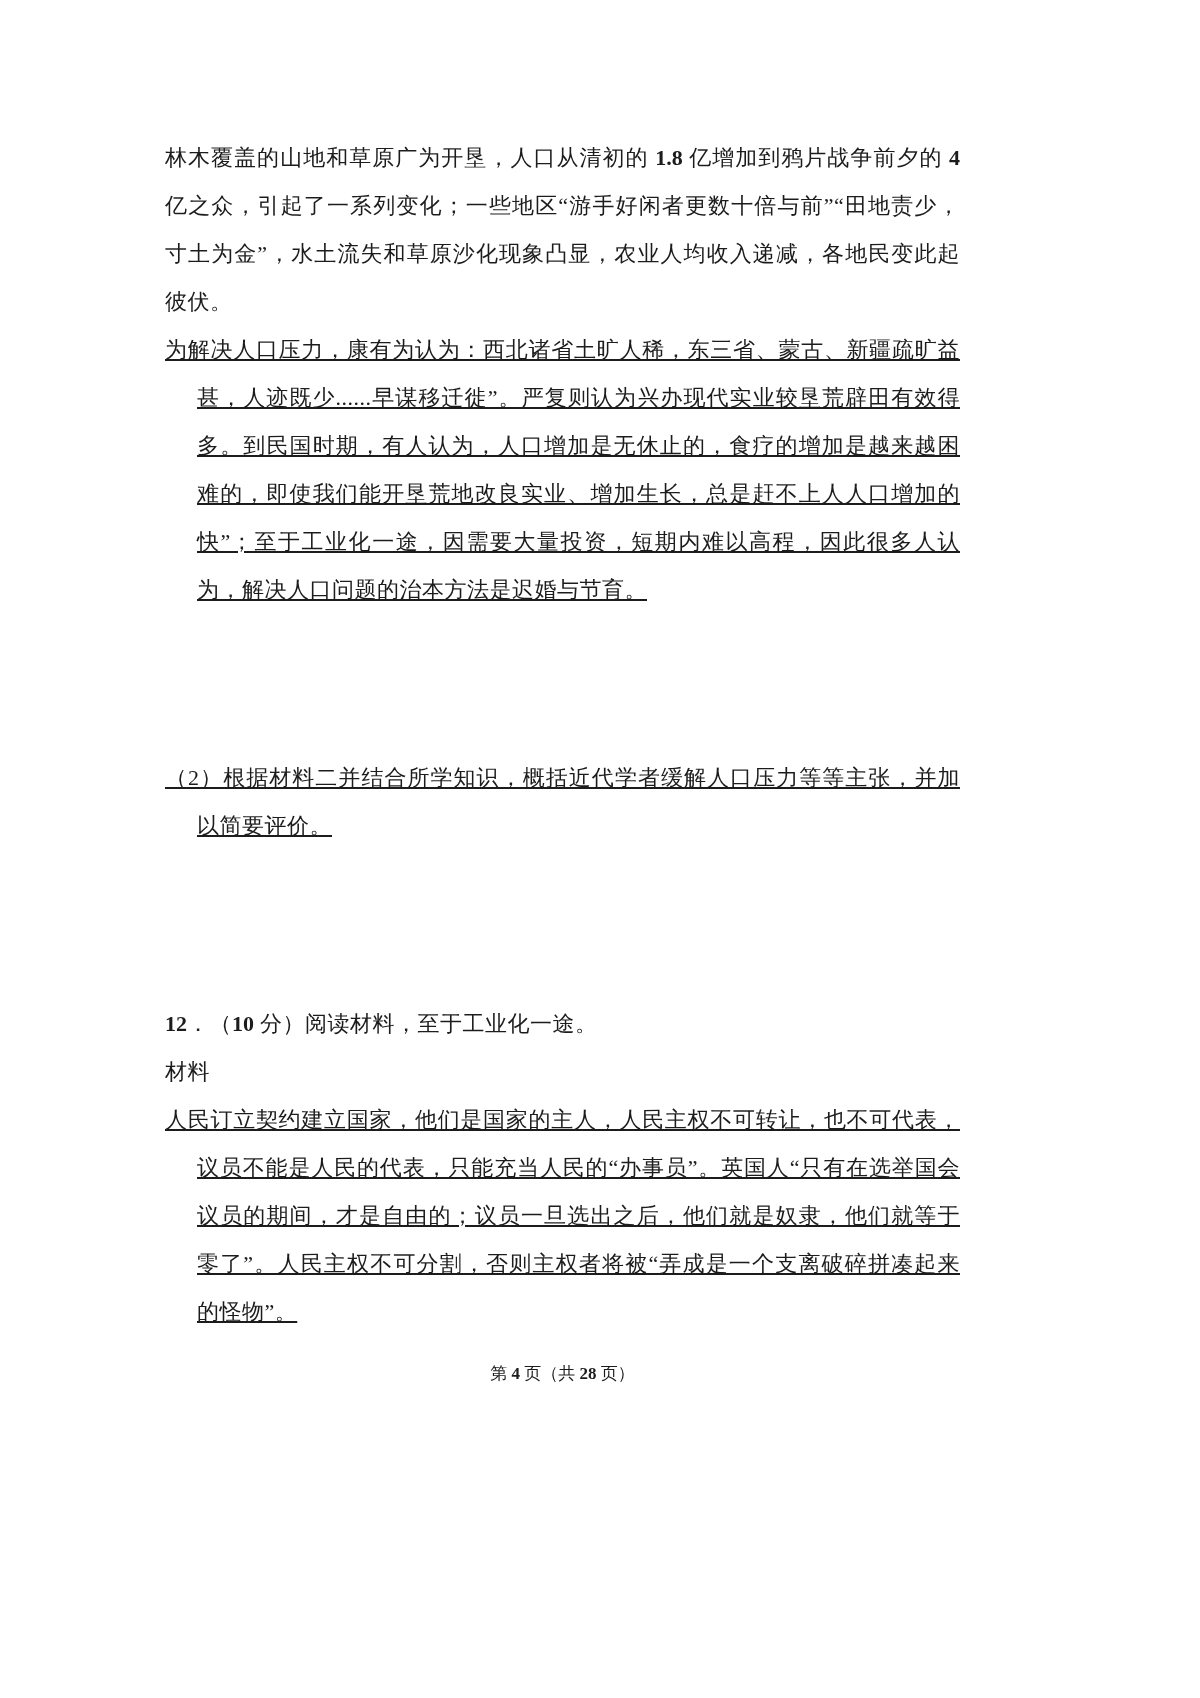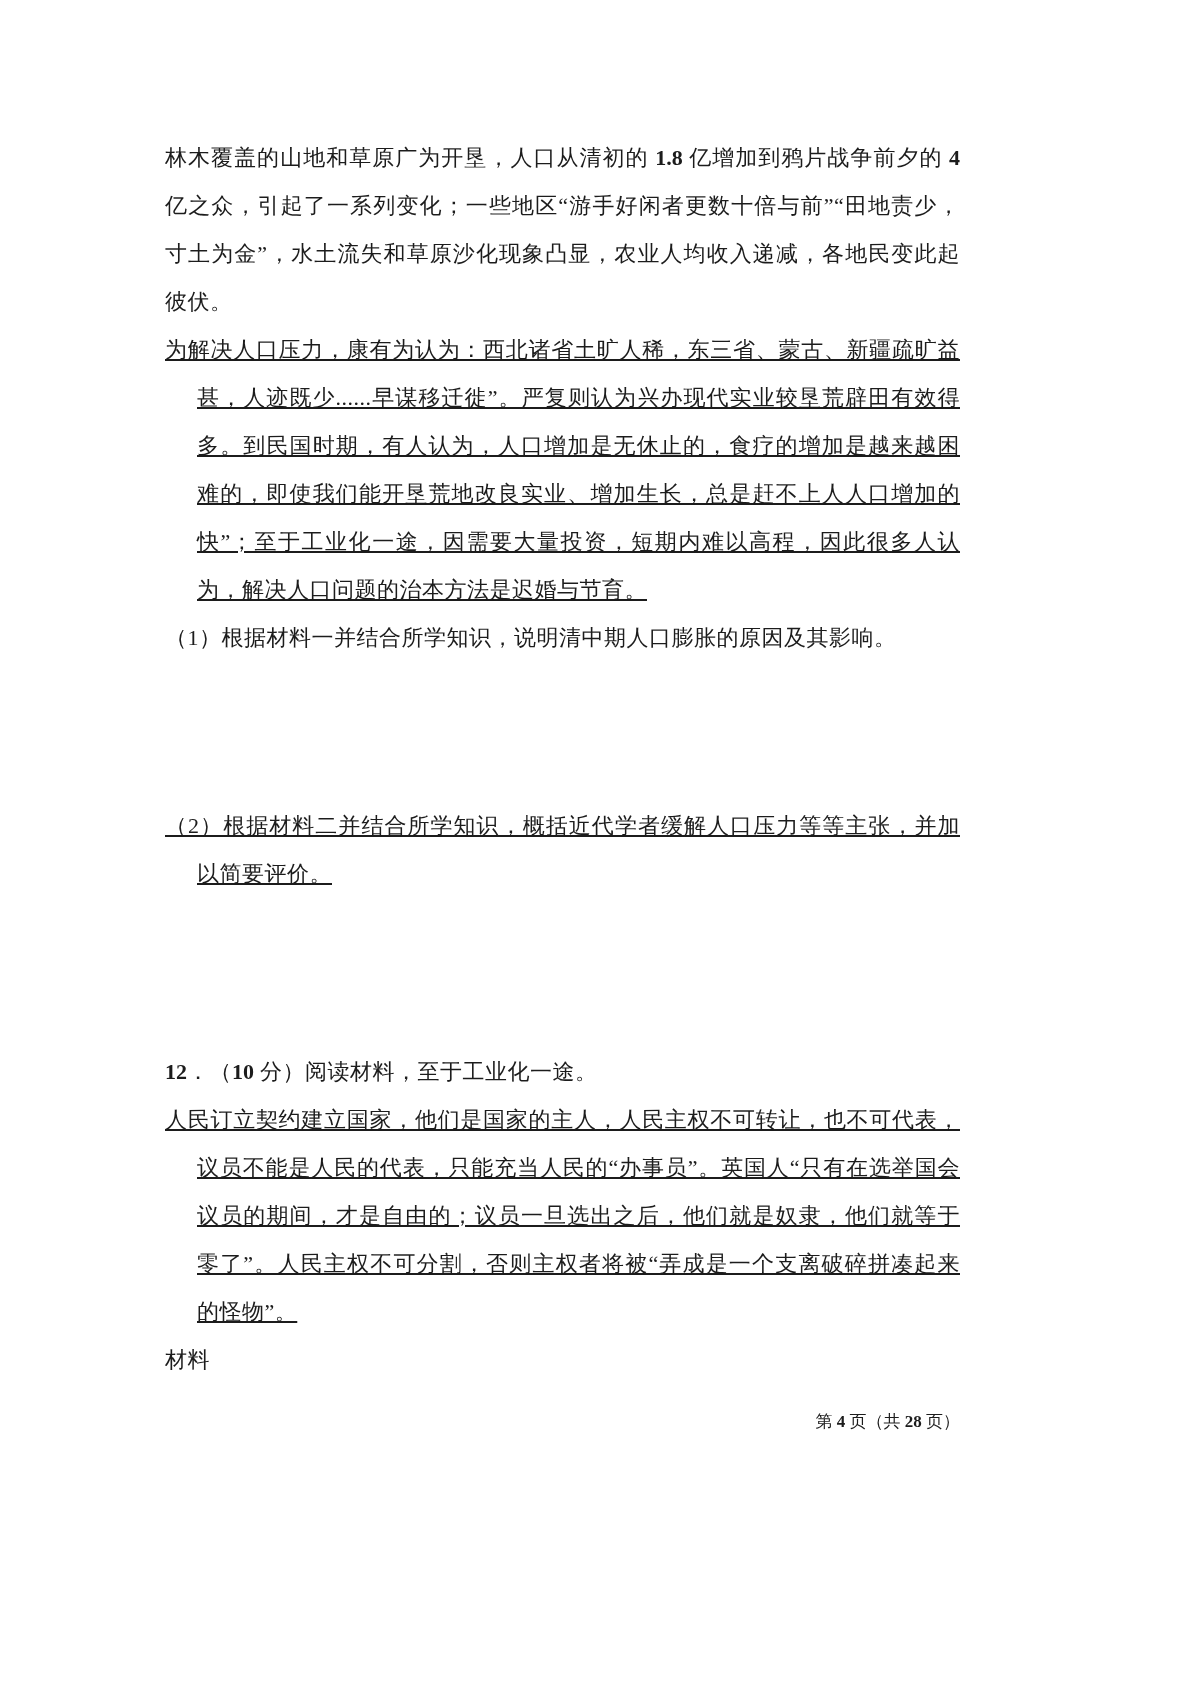--- a/index.html
+++ b/index.html
@@ -36,43 +36,42 @@
     font-weight: 700;
     letter-spacing: 0;
   }
   .spacer { width: 100%; }
   .spacer.s1 { height: 140px; }
   .spacer.s2 { height: 150px; }
   .footer {
     margin-top: 26px;
     font-size: 17px;
     line-height: 24px;
-    text-align: right;
+    text-align: center;
     color: #1c1c1c;
   }
 </style>
 </head>
 <body>
 
 <div class="doc">
 
   <p class="para indent-all"><span>林木覆盖的山地和草原广为开垦，人口从清初的 </span><span class="num">1.8</span><span> 亿增加到鸦片战争前夕的 </span><span class="num">4</span><span> 亿之众，引起了一系列变化；一些地区“游手好闲者更数十倍与前”“田地责少，寸土为金”，水土流失和草原沙化现象凸显，农业人均收入递减，各地民变此起彼伏。</span></p>
 
 
   <p class="para hang">为解决人口压力，康有为认为：西北诸省土旷人稀，东三省、蒙古、新疆疏旷益甚，人迹既少......早谋移迁徙”。严复则认为兴办现代实业较垦荒辟田有效得多。到民国时期，有人认为，人口增加是无休止的，食疗的增加是越来越困难的，即使我们能开垦荒地改良实业、增加生长，总是赶不上人人口增加的快”；至于工业化一途，因需要大量投资，短期内难以高程，因此很多人认为，解决人口问题的治本方法是迟婚与节育。</p>
 
-  <p class="para">（1）根据材料一并结合所学知识，说明清中期人口膨胀的原因及其影响。</p>
 
   <div class="spacer s1"></div>
 
   <p class="para hang">（2）根据材料二并结合所学知识，概括近代学者缓解人口压力等等主张，并加以简要评价。</p>
 
   <div class="spacer s2"></div>
 
   <p class="para"><span class="num">12</span><span>．（</span><span class="num">10</span><span> 分）阅读材料，至于工业化一途。</span></p>
 
+  <p class="para">材料</p>
+
   <p class="para hang">人民订立契约建立国家，他们是国家的主人，人民主权不可转让，也不可代表，议员不能是人民的代表，只能充当人民的“办事员”。英国人“只有在选举国会议员的期间，才是自由的；议员一旦选出之后，他们就是奴隶，他们就等于零了”。人民主权不可分割，否则主权者将被“弄成是一个支离破碎拼凑起来的怪物”。</p>
-
-  <p class="para">材料</p>
 
   <div class="footer"><span>第 </span><span class="num">4</span><span> 页（共 </span><span class="num">28</span><span> 页）</span></div>
 
 </div>
 
 </body></html>

